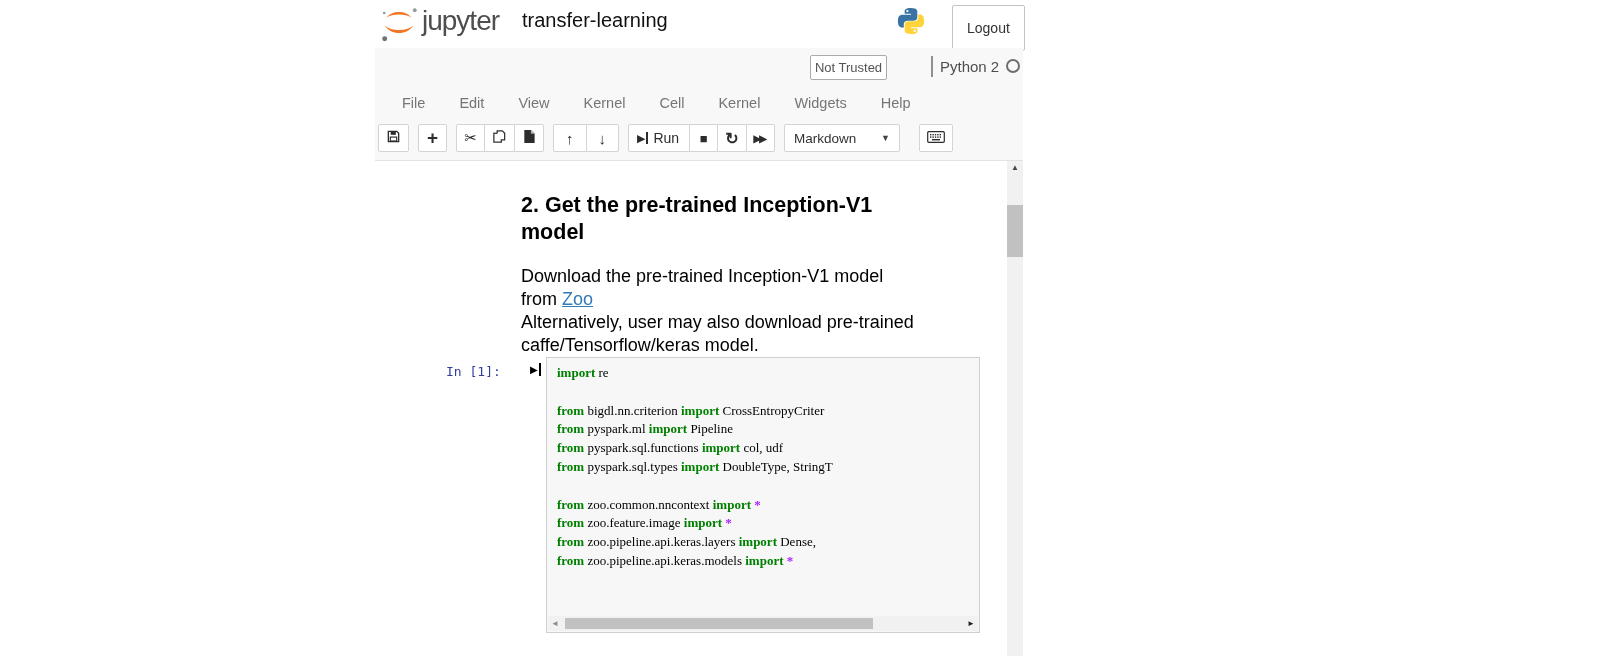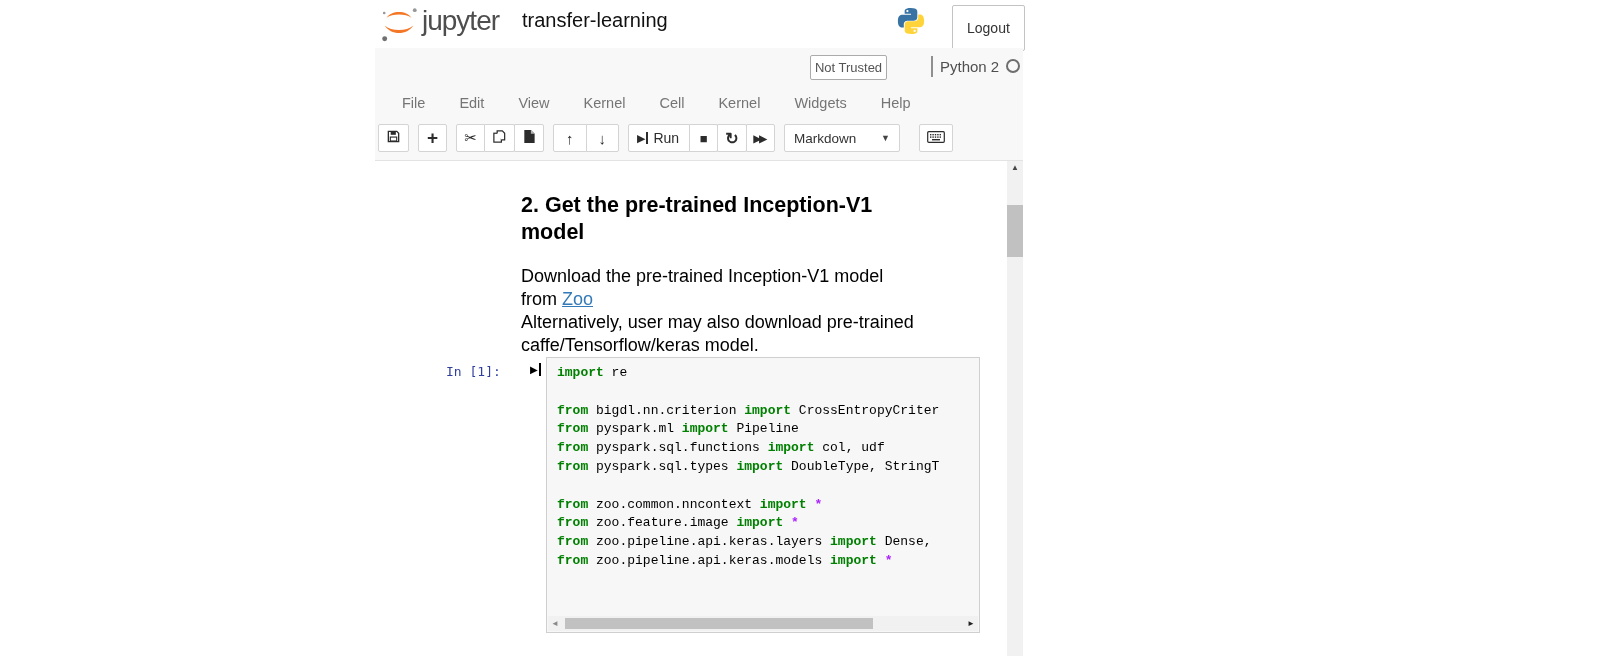--- a/index.html
+++ b/index.html
@@ -58,21 +58,21 @@
   .md-link { color:#337ab7; color:var(--link_blue,#337ab7); text-decoration:underline; cursor:pointer; }
 
   .prompt { position:absolute; left:71px; top:203px; font-family:"DejaVu Sans Mono", monospace; font-size:13px;
     color:#303F9F; color:var(--prompt_blue,#303F9F); }
   .cell-marker { position:absolute; left:155px; top:202px; display:flex; align-items:center; color:#000; }
   .cell-marker .mk-play { font-size:10px; }
   .cell-marker .mk-bar { width:2px; height:13px; background:#000; margin-left:1px; }
 
   .codebox { position:absolute; left:171px; top:196px; width:434px; height:276px; background:#f7f7f7; border:1px solid #cfcfcf; }
   .code-lines { position:absolute; left:0; right:0; top:0; bottom:16px; padding:7px 4px 0 10px; overflow:hidden;
-    font-family:Liberation Mono, monospace; font-size:13px; }
+    font-family:Liberation Serif, serif; font-size:13px; }
   .code-line { height:18.8px; white-space:pre; }
   .tok-kw { color:#008000; color:var(--keyword_green,#008000); font-weight:bold; }
   .tok-op { color:#AA22FF; color:var(--operator_purple,#AA22FF); font-weight:bold; }
   .tok-p  { color:#000; }
 
   .hscroll { position:absolute; left:1px; right:1px; bottom:1px; height:15px; background:#f1f1f1; cursor:pointer; }
   .hs-left  { position:absolute; left:3px; top:3px; font-size:8px; color:#8a8a8a; }
   .hs-right { position:absolute; right:3px; top:3px; font-size:8px; color:#222; }
   .hs-thumb { position:absolute; left:17px; top:2px; width:308px; height:11px; background:#c1c1c1; }
 </style>

